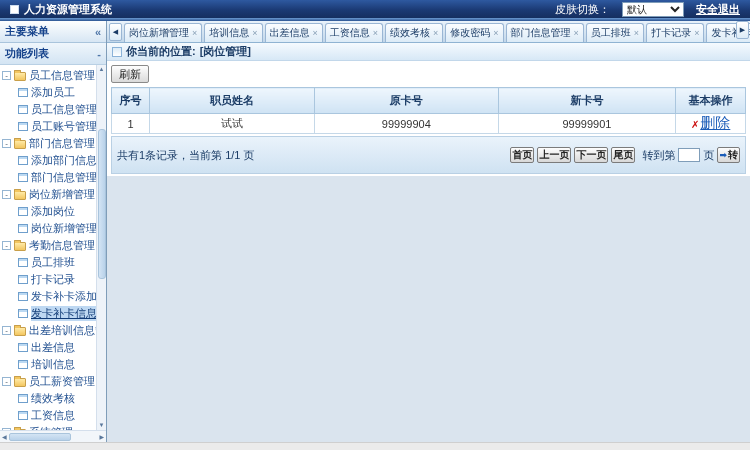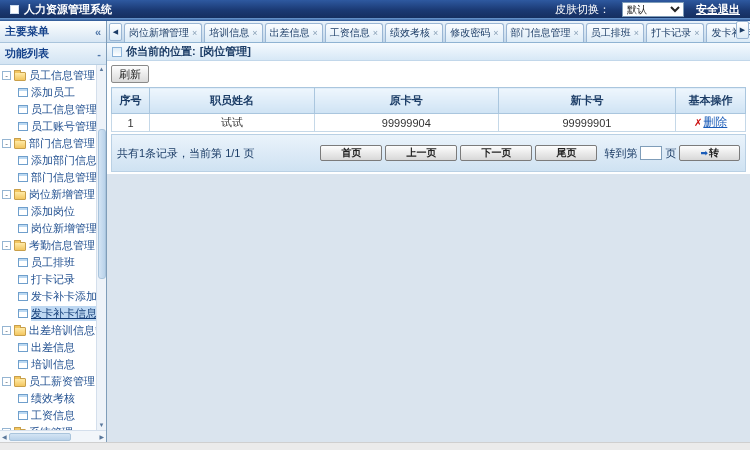--- a/index.html
+++ b/index.html
@@ -62,26 +62,26 @@
   .crumb-loc { font-weight: bold; color: #1b3c66; font-size: 11px; }
 
   .panel { flex: none; background: #fff; padding-bottom: 2px; }
   .toolbar { height: 26px; display: flex; align-items: center; padding: 3px 4px; }
   .btn-refresh { height: 18px; padding: 0 7px; background: linear-gradient(#fefefe, #dadada); border: 1px solid #8a8a8a; border-radius: 2px; font-size: 11px; color: #222; font-family: inherit; cursor: pointer; }
 
   .data-table { width: calc(100% - 8px); margin: 0 4px; border-collapse: collapse; background: #fff; table-layout: fixed; }
   .data-table th { background: linear-gradient(#eef6fd, #cfe3f4); border: 1px solid #aac6de; font-weight: bold; color: #1b3c66; height: 26px; font-size: 11px; text-align: center; }
   .data-table td { border: 1px solid #c5d8e8; text-align: center; height: 18px; color: #333; font-size: 11px; }
   .del-x { color: #cc1111; font-weight: bold; font-size: 10px; margin-right: 1px; cursor: pointer; }
-  .del-link { color: #1b5cb8; text-decoration: underline; font-size: 12px; cursor: pointer; }
+  .del-link { color: #1b5cb8; text-decoration: underline; font-size: 15px; cursor: pointer; }
 
   .pagebar { height: 38px; margin: 2px 4px 0 4px; background: linear-gradient(#eaf3fb, #cfe2f2); border: 1px solid #b9d0e4; display: flex; align-items: center; padding: 0 5px; color: #1b3c66; font-size: 11px; }
   .pg-summary { white-space: nowrap; }
   .pg-controls { margin-left: auto; display: flex; align-items: center; gap: 3px; }
-  .pg-btn { height: 16px; padding: 0 20px; background: linear-gradient(#fdfdfd, #d8d8d8); border: 1px solid #7b7b7b; border-radius: 2px; font-size: 10px; color: #222; font-weight: bold; font-family: inherit; cursor: pointer; display: inline-flex; align-items: center; gap: 1px; }
+  .pg-btn { height: 16px; padding: 0 1px; background: linear-gradient(#fdfdfd, #d8d8d8); border: 1px solid #7b7b7b; border-radius: 2px; font-size: 10px; color: #222; font-weight: bold; font-family: inherit; cursor: pointer; display: inline-flex; align-items: center; gap: 1px; }
   .pg-goto { margin-left: 4px; white-space: nowrap; }
   .pg-input { width: 22px; height: 14px; border: 1px solid #7f9db9; background: #fff; font-size: 10px; }
   .go-arrow { color: #1b5cb8; font-size: 9px; }
 
   .filler { flex: 1; background: #dae4ee; }
 
   
   .footer { height: 8px; flex: none; background: #ebebeb; border-top: 1px solid #cfcfcf; }
 </style>
 </head>

